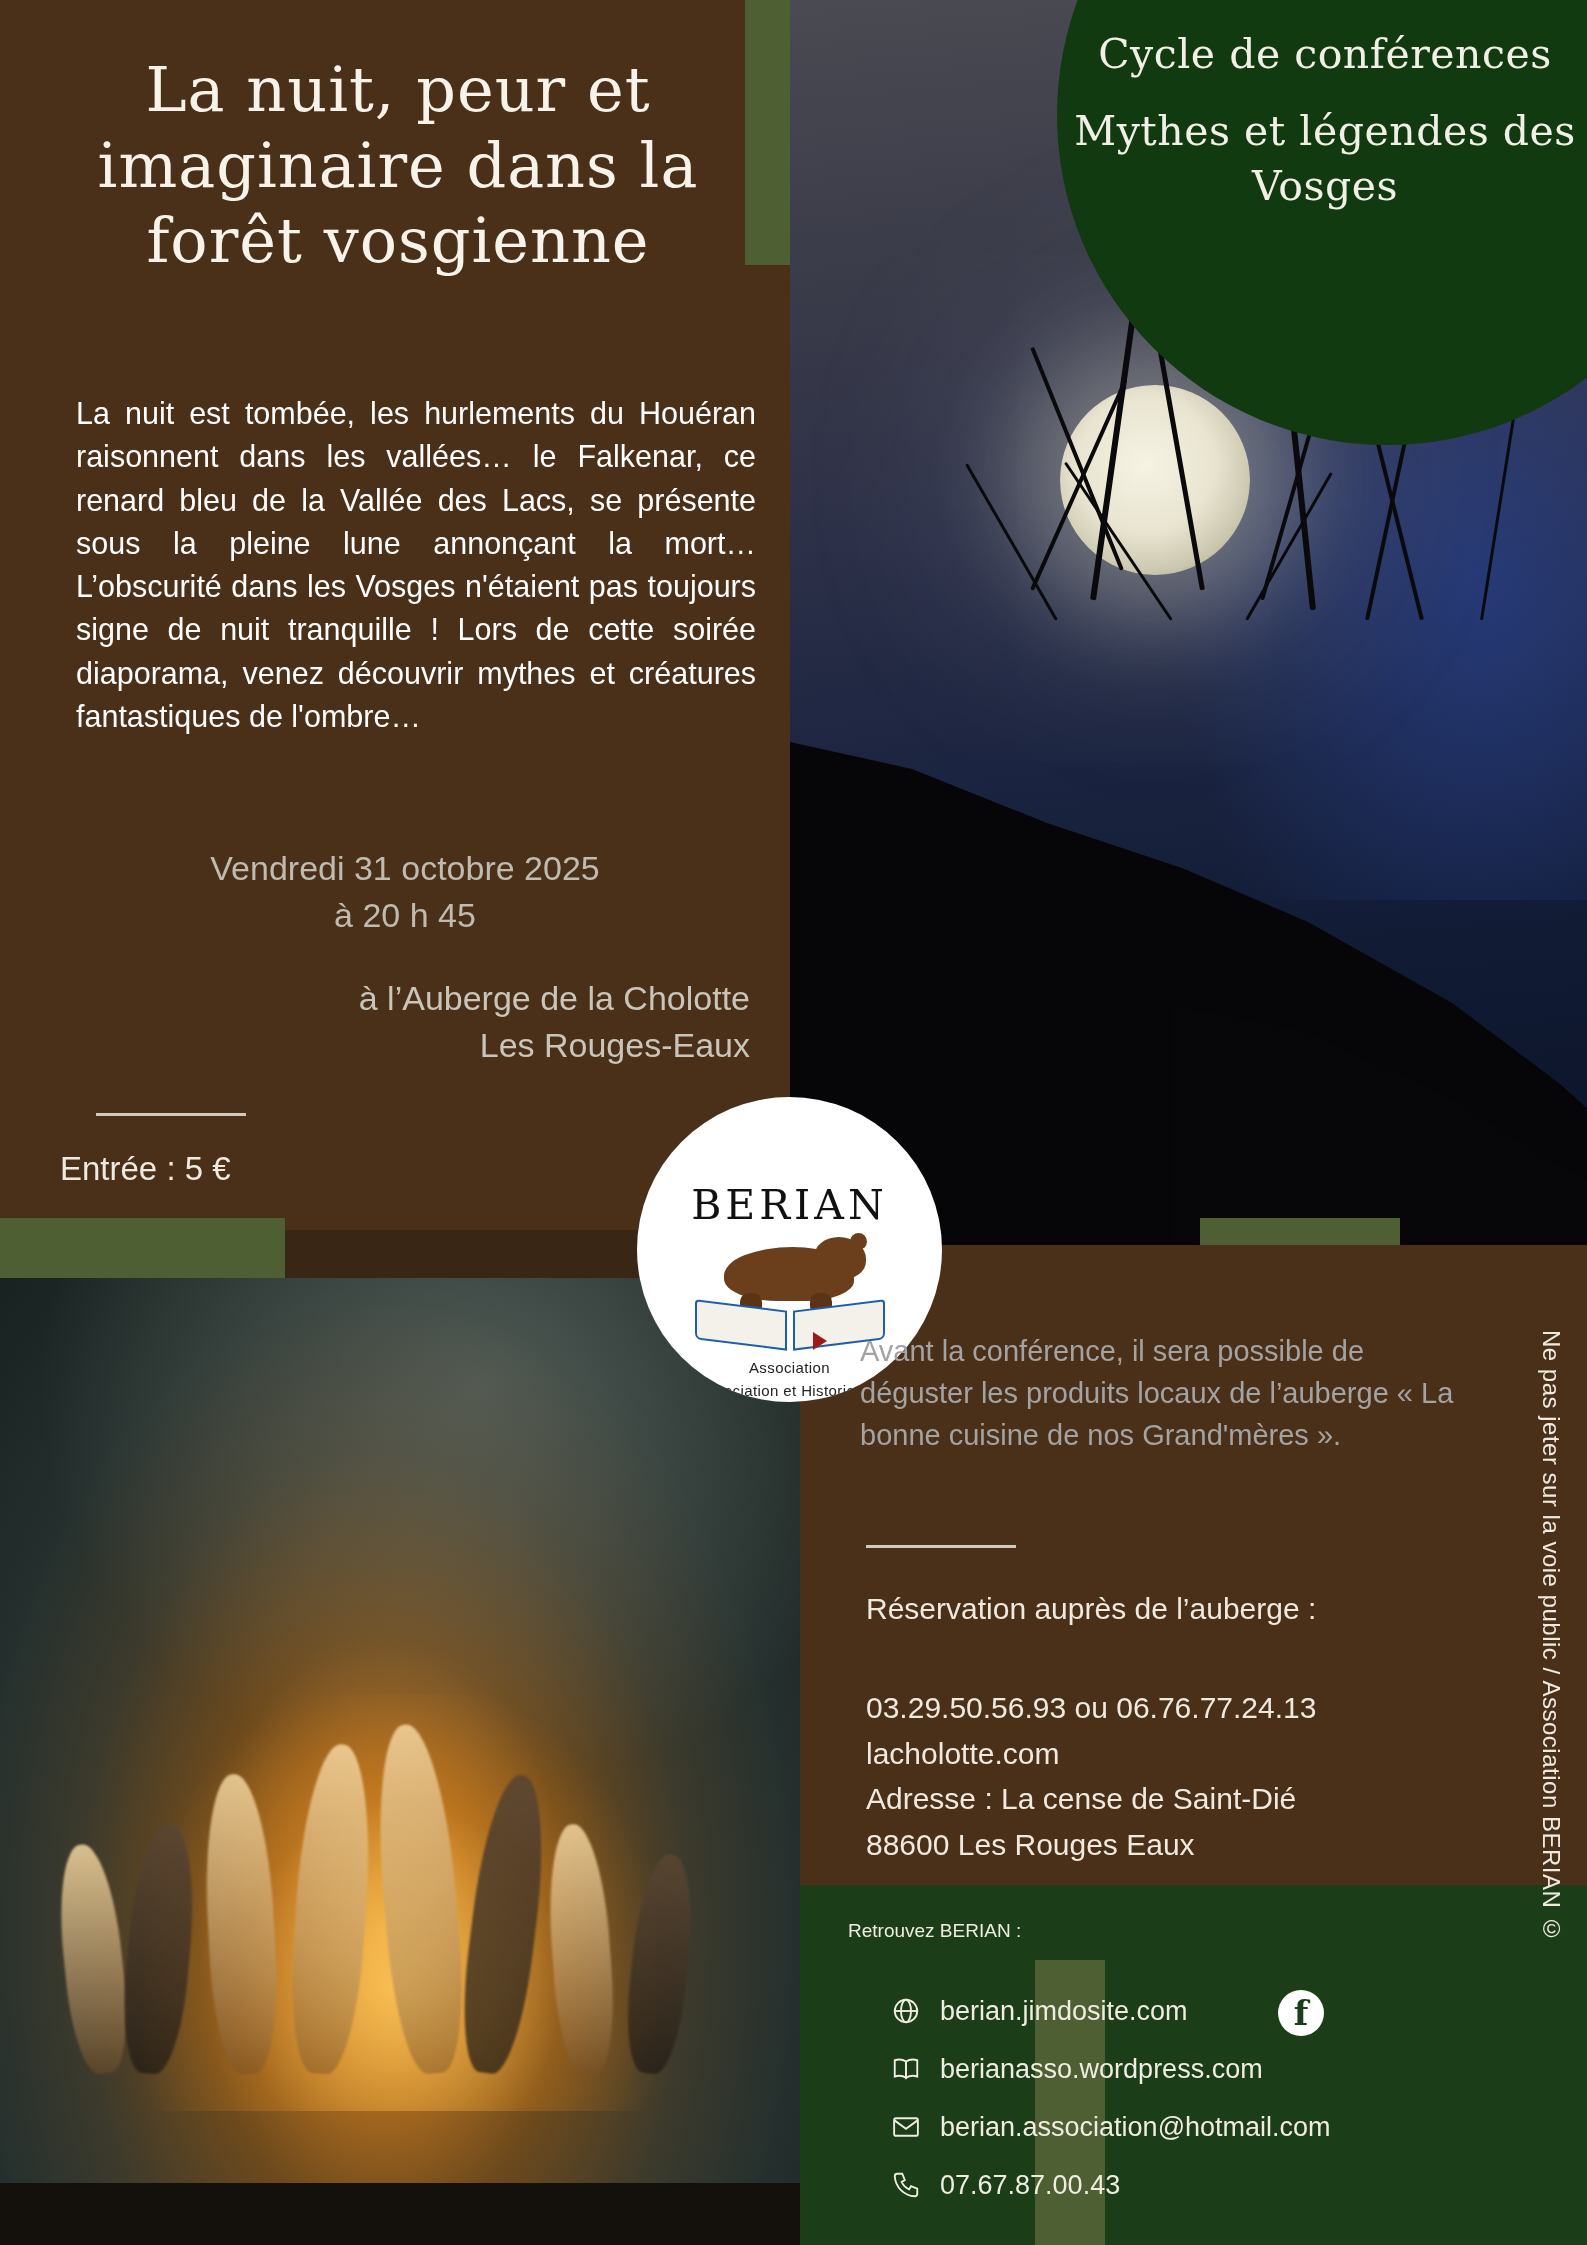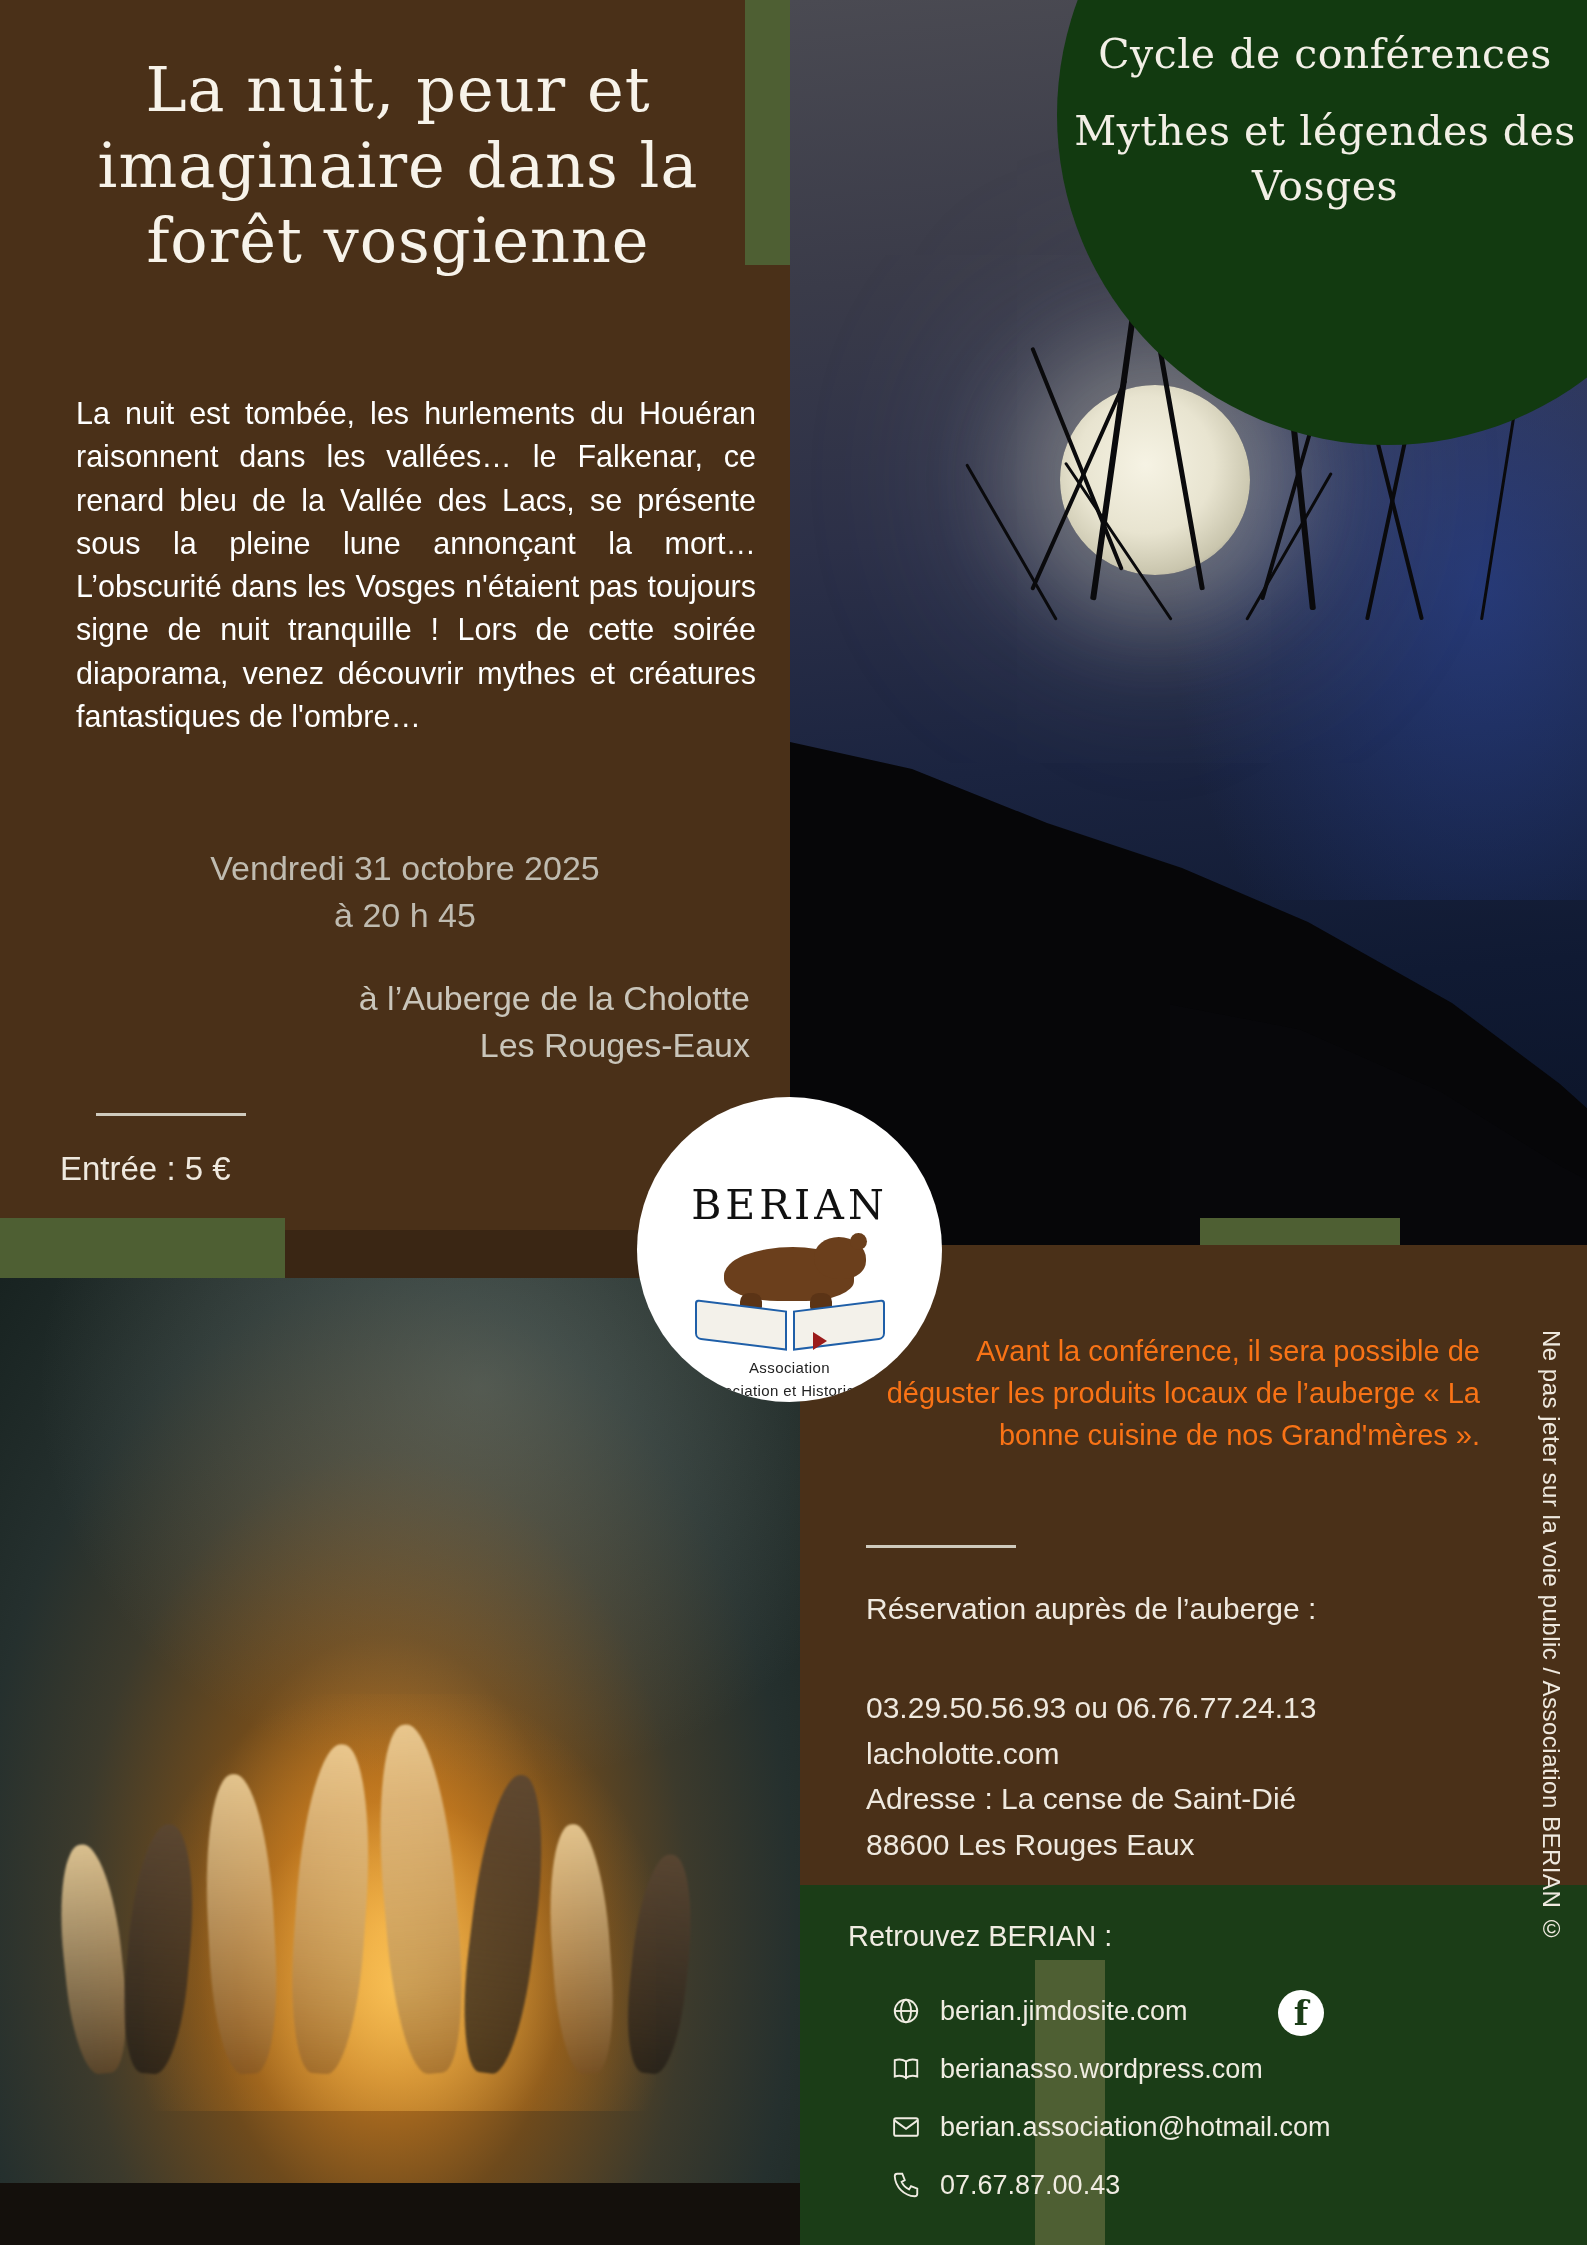--- a/index.html
+++ b/index.html
@@ -201,39 +201,39 @@
     letter-spacing: .4px;
   }
   .logo .flag {
     position: absolute; left: 176px; bottom: 52px; width: 0; height: 0;
     border-left: 14px solid #9b1b1b; border-top: 9px solid transparent; border-bottom: 9px solid transparent;
   }
 
   
   .note {
     position: absolute; left: 860px; top: 1330px; width: 620px;
-    color: #f97316; font-size: 29px; line-height: 1.45; text-align: right;
+    color: #a3a3a3; font-size: 29px; line-height: 1.45; text-align: left;
   }
   .rule-right {
     position: absolute; left: 866px; top: 1545px; width: 150px; height: 3px;
     background: #cfcabd;
   }
   .reserve-title {
     position: absolute; left: 866px; top: 1592px; width: 640px;
     color: #efe9df; font-size: 30px;
   }
   .reserve-lines {
     position: absolute; left: 866px; top: 1685px; width: 640px;
     color: #efe9df; font-size: 30px; line-height: 1.52;
   }
 
   
   .retrouvez {
     position: absolute; left: 848px; top: 1920px; width: 500px;
-    color: #f0ece2; font-size: 29px;
+    color: #f0ece2; font-size: 19px;
   }
   .contact-list {
     position: absolute; left: 890px; top: 1995px; width: 560px;
   }
   .contact-row {
     display: flex; align-items: center; gap: 18px;
     margin-bottom: 26px; color: #f0ece2; font-size: 27px;
   }
   .c-icon { width: 32px; height: 32px; flex: 0 0 32px; display:flex; align-items:center; justify-content:center; }
   .fb {

